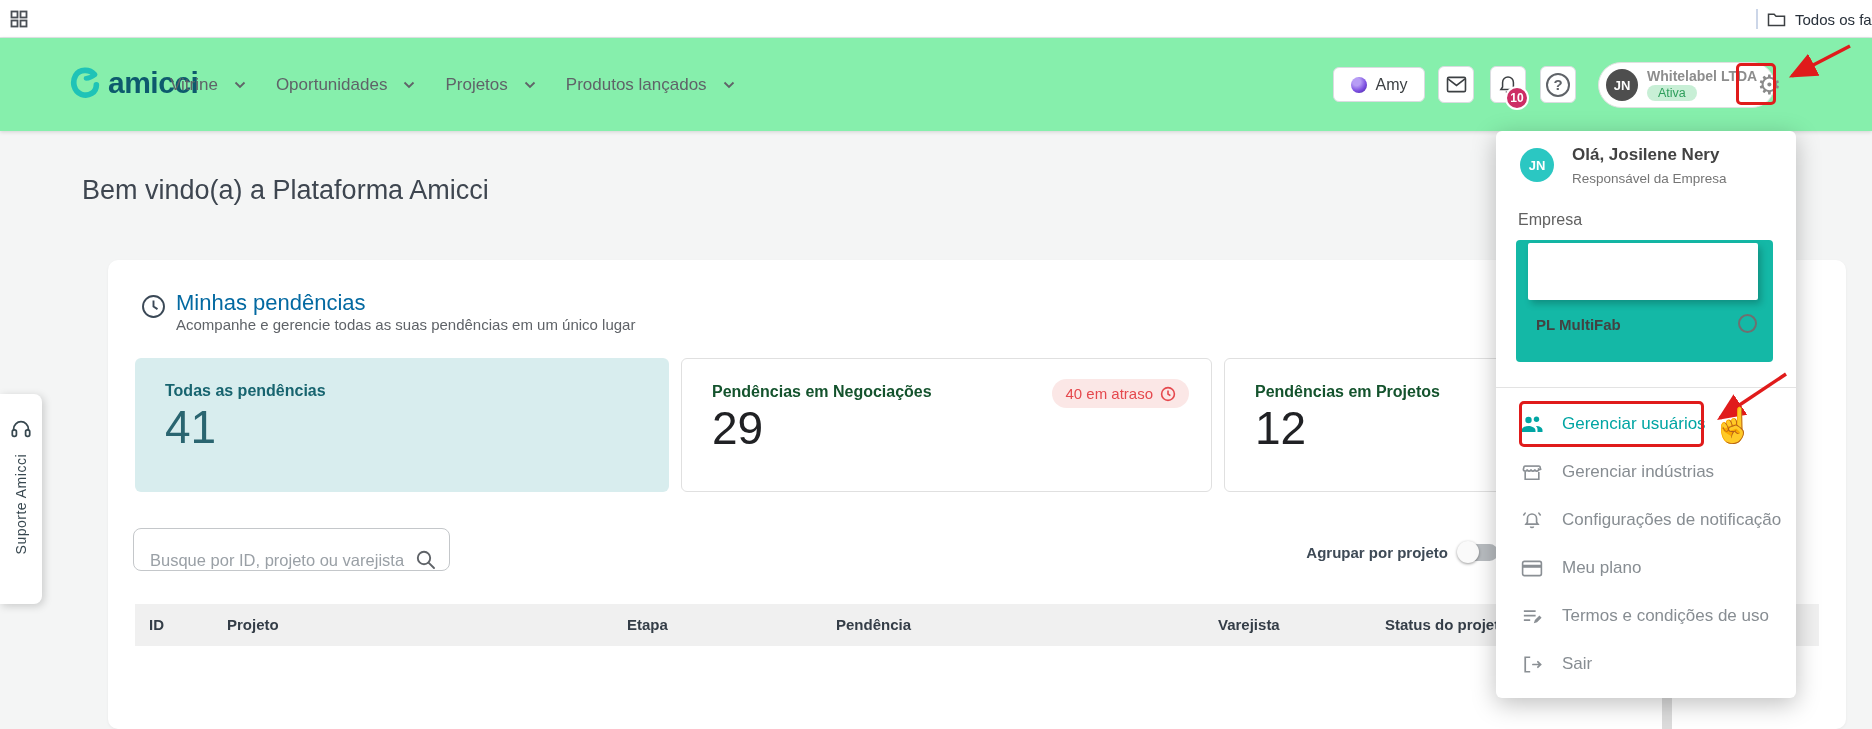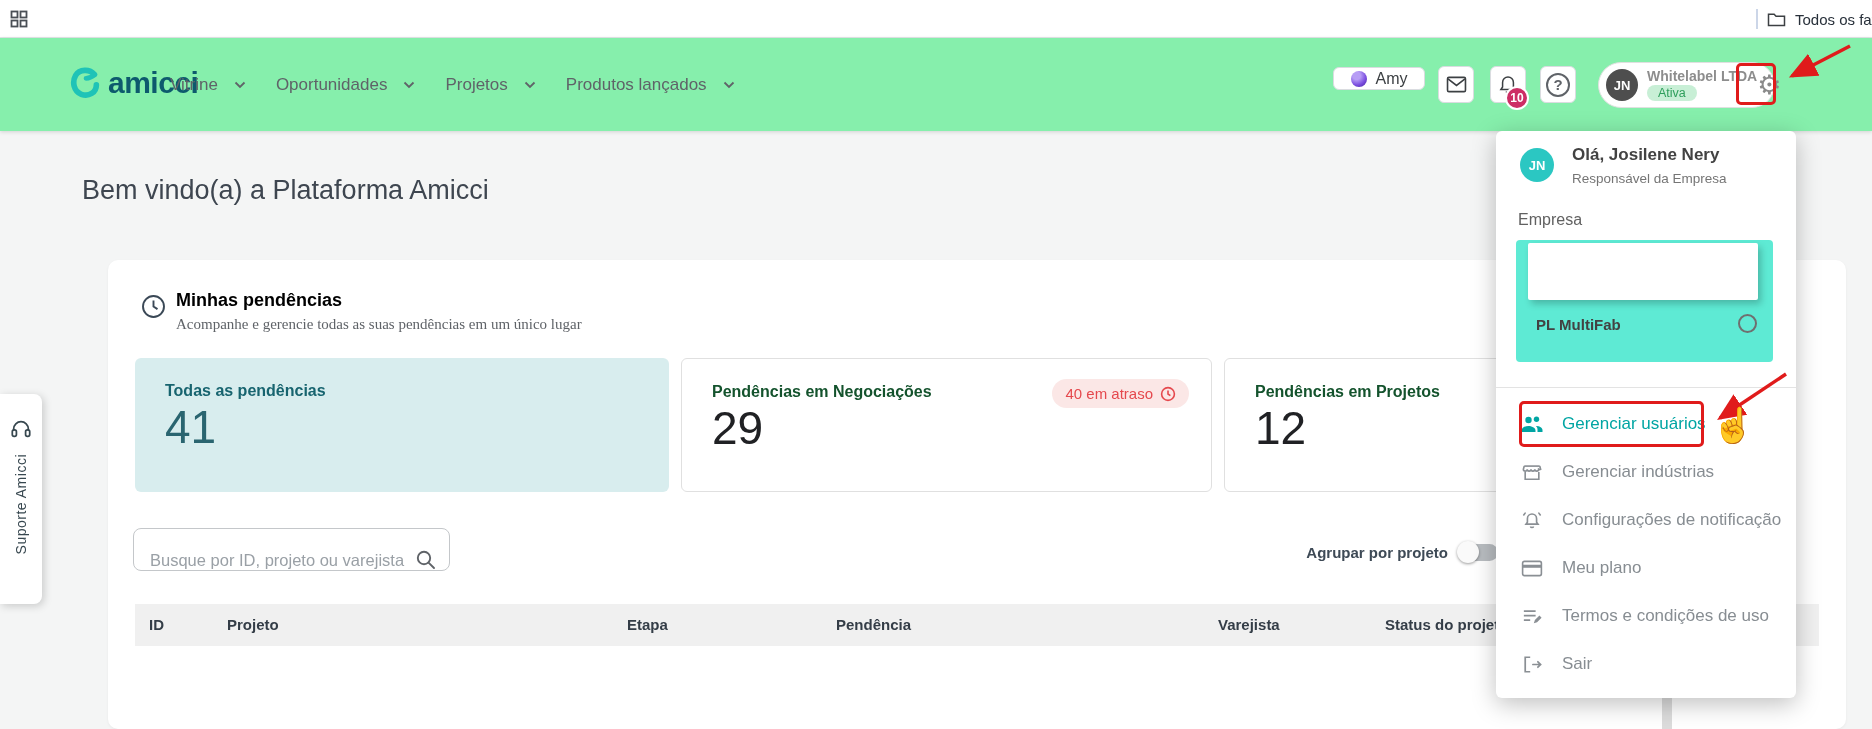--- a/index.html
+++ b/index.html
@@ -20,21 +20,21 @@
 
   
   .app-header { position:absolute; top:38px; left:0; width:1872px; height:93px;
     background:#86efac; box-shadow:0 1px 4px rgba(0,0,0,.14); z-index:20; }
   .logo { position:absolute; left:70px; top:28px; display:flex; align-items:center; gap:6px; }
   .logo-text { font-size:30px; font-weight:bold; color:#0d5a6d; letter-spacing:-0.5px; }
   .nav { position:absolute; left:170px; top:0; height:93px; display:flex; align-items:center; gap:30px; }
   .nav-item { display:flex; align-items:center; gap:16px; font-size:17px; font-weight:500; color:#5f6368; cursor:pointer; }
   .icon-btn { position:absolute; width:36px; height:37px; border:1px solid #dadce0; border-radius:6px;
     background:#fff; display:flex; align-items:center; justify-content:center; }
-  .amy-btn { position:absolute; left:1333px; top:29px; width:92px; height:23px; border:1px solid #dadce0;
+  .amy-btn { position:absolute; left:1333px; top:29px; width:92px; height:35px; border:1px solid #dadce0;
     border-radius:6px; background:#fff; display:flex; align-items:center; justify-content:center; gap:9px;
     font-size:16px; font-weight:500; color:#3c4043; }
   .amy-orb { width:16px; height:16px; border-radius:50%;
     background:radial-gradient(circle at 35% 30%, #b79df5 0 25%, #7c4fe0 60%, #3f1d99 100%); }
   .notif-badge { position:absolute; left:1505px; top:86px; width:24px; height:24px; border-radius:50%;
     background:#cd2e65; border:2px solid #fff; color:#fff; font-size:12px; font-weight:bold;
     display:flex; align-items:center; justify-content:center; z-index:22; }
   .help-circle { width:24px; height:24px; border:2px solid #5f6368; border-radius:50%;
     display:flex; align-items:center; justify-content:center; font-size:15px; font-weight:bold; color:#5f6368; }
   .account-pill { position:absolute; left:1598px; top:24px; width:177px; height:46px;
@@ -44,22 +44,22 @@
   .account-info { margin-left:9px; display:flex; flex-direction:column; gap:2px; }
   .account-name { font-size:14px; font-weight:bold; color:#8d8d8d; line-height:14px; white-space:nowrap; }
   .status-badge { align-self:flex-start; background:#c8efd6; color:#2e9e5b; font-size:12.5px;
     padding:1px 11px; border-radius:9px; }
   .gear-btn { margin-left:auto; font-size:27px; color:#8a8a8a; line-height:27px; cursor:pointer; }
 
   
   .page-title { position:absolute; left:82px; top:175px; font-size:27px; color:#3e4650; z-index:1;}
   .main-card { position:absolute; left:108px; top:260px; width:1738px; height:469px;
     background:#fff; border-radius:10px; box-shadow:0 1px 3px rgba(0,0,0,.05); z-index:2; }
-  .pend-title { position:absolute; left:68px; top:30px; font-size:18px; font-weight:bold; color:#000000; }
-  .pend-subtitle { position:absolute; left:68px; top:56px; font-size:15px; color:#5f6368;font-family:Liberation Serif, serif; }
+  .pend-title { position:absolute; left:68px; top:30px; font-size:22px; font-weight:normal; color:#0369a1; }
+  .pend-subtitle { position:absolute; left:68px; top:56px; font-size:15px; color:#5f6368; }
   .clock-wrap { position:absolute; left:32px; top:33px; }
 
   .stat-card { position:absolute; top:98px; height:134px; border-radius:6px; cursor:pointer; }
   .stat-card.teal { left:27px; width:534px; background:#d8edee; }
   .stat-card.white { background:#fff; border:1px solid #e0e0e0; }
   .stat-c2 { left:573px; width:531px; }
   .stat-c3 { left:1116px; width:531px; }
   .stat-label { position:absolute; left:30px; top:24px; font-size:16px; font-weight:600; color:#14532d; }
   .teal .stat-label { color:#17646f; }
   .stat-value { position:absolute; left:30px; top:42px; font-size:46px; font-weight:500; color:#202124; }
@@ -91,21 +91,21 @@
     display:flex; flex-direction:column; align-items:center; padding-top:24px; gap:14px; cursor:pointer; }
   .support-label { writing-mode:vertical-rl; transform:rotate(180deg); font-size:14px; color:#37474f; letter-spacing:.5px; }
 
   
   .user-menu { position:absolute; left:1496px; top:131px; width:300px; height:567px; background:#fff;
     border-radius:6px; box-shadow:0 6px 24px rgba(0,0,0,.25); z-index:40; }
   .menu-avatar { position:absolute; left:24px; top:17px; width:34px; height:34px; background:#2bc7c2; }
   .menu-greeting { position:absolute; left:76px; top:14px; font-size:17px; font-weight:bold; color:#424242; white-space:nowrap;}
   .menu-role { position:absolute; left:76px; top:40px; font-size:13.5px; color:#757575; }
   .company-label { position:absolute; left:22px; top:80px; font-size:16px; color:#616161; }
-  .company-panel { position:absolute; left:20px; top:109px; width:257px; height:122px; background:#5eead4; border-radius:4px; }
+  .company-panel { position:absolute; left:20px; top:109px; width:257px; height:122px; background:#14b8a6; border-radius:4px; }
   .company-overlay { position:absolute; left:12px; top:3px; width:230px; height:57px; background:#fff;
     border-radius:2px; box-shadow:3px 4px 7px rgba(0,0,0,.22); }
   .company-option { position:absolute; left:20px; top:76px; font-size:15px; font-weight:bold; color:#424242; }
   .radio { position:absolute; right:16px; top:74px; width:19px; height:19px; border:2px solid #6f6f6f; border-radius:50%; cursor:pointer;}
   .menu-divider { position:absolute; left:0; top:256px; width:100%; height:1px; background:#e3e3e3; }
   .menu-list { position:absolute; left:0; top:269px; width:100%; }
   .menu-item { height:48px; display:flex; align-items:center; padding-left:24px; gap:18px;
     font-size:17px; color:#878d92; cursor:pointer; }
   .menu-item .mi-ico { width:24px; display:flex; justify-content:center; }
   .menu-item.active { color:#00a5a3; }

